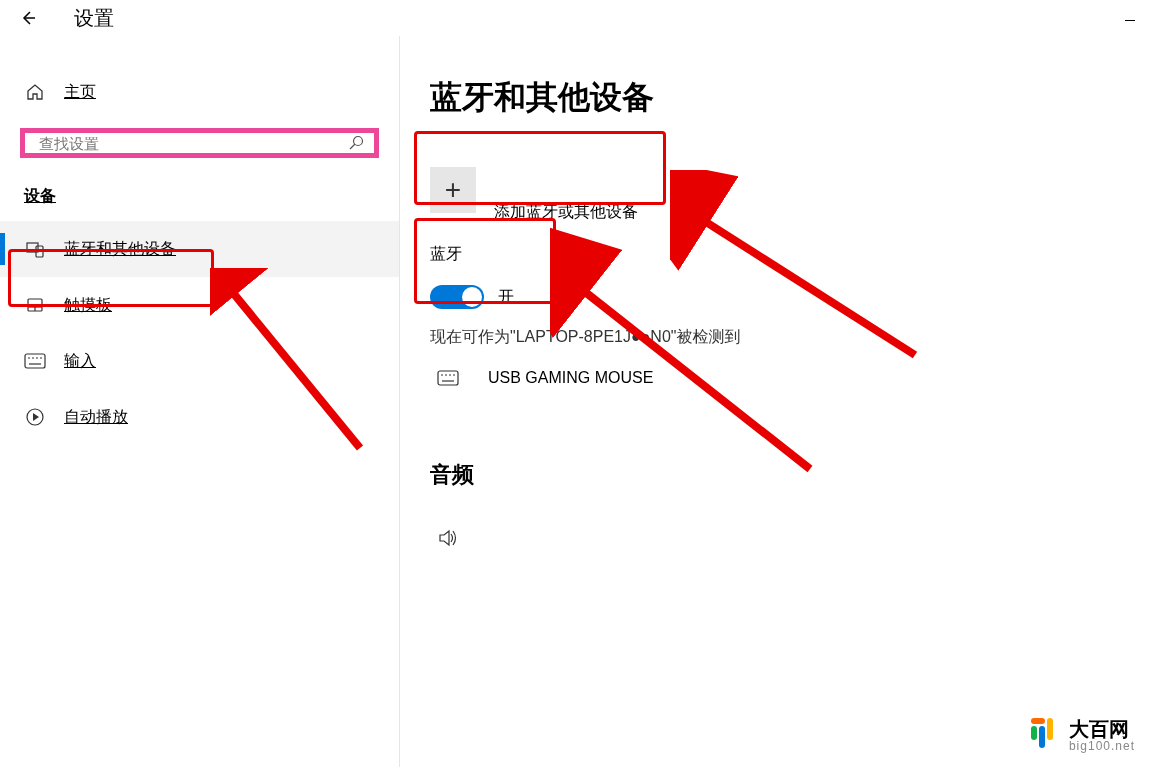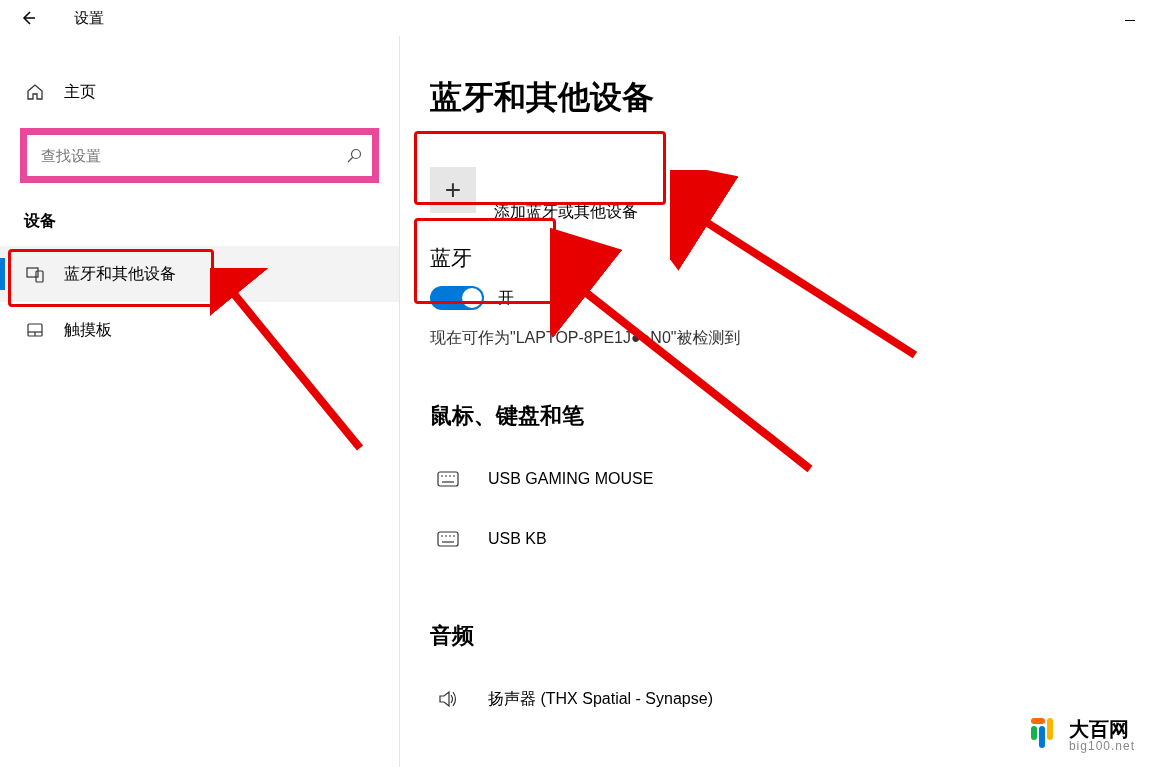--- a/index.html
+++ b/index.html
@@ -1,42 +1,42 @@
 <!DOCTYPE html>
 <html><head>
 <meta charset="utf-8">
 <style>
   * { box-sizing: border-box; margin: 0; padding: 0; font-family: "Microsoft YaHei", "Segoe UI", sans-serif; }
   body { width: 1151px; height: 767px; background: #fff; overflow: hidden; position: relative; }
   .titlebar { height: 36px; display: flex; align-items: center; padding-left: 10px; }
   .back-btn { width: 36px; height: 36px; display:flex; align-items:center; justify-content:center; cursor:pointer; }
-  .title-label { margin-left: 28px; font-size: 15px; }
+  .title-label { margin-left: 28px; font-size: 20px; }
   .minimize-btn { position:absolute; right:6px; top:10px; width:30px; height:20px; display:flex; align-items:center; justify-content:center; cursor:pointer; }
   .minimize-btn .dash { width:10px; height:1px; background:#000; }
   .layout { display:flex; height:calc(100% - 36px); }
-  .sidebar { width:400px; background:#fff; border-right:1px solid #e5e5e5; padding-top:32px; }
+  .sidebar { width:400px; background:#fff; border-right:1px solid #e5e5e5; padding-top:32px;text-decoration:underline; }
   .home-row { display:flex; align-items:center; height:48px; padding-left:24px; font-size:16px; cursor:pointer; }
   .home-row .icon { width:22px; height:22px; margin-right:18px; display:flex; align-items:center; justify-content:center; }
   .search-wrap { padding:12px 20px 0 20px; margin-bottom:20px; }
-  .search-box { width:100%; height:55px; border:7px solid #ec4899; position:relative; }
+  .search-box { width:100%; height:30px; border:5px solid #ec4899; position:relative; }
   .search-input { width:100%; height:100%; border:none; outline:none; background:transparent; padding:0 40px 0 14px; font-size:15px; color:#555; }
   .search-input::placeholder { color:#777; }
   .search-icon { position:absolute; right:10px; top:50%; transform:translateY(-50%); }
   .section-label { padding:8px 24px 14px 24px; font-size:16px; font-weight:600; }
   .nav-item { display:flex; align-items:center; height:56px; padding-left:24px; font-size:16px; cursor:pointer; position:relative; background:#fff; }
   .nav-item .icon { width:22px; height:22px; margin-right:18px; display:flex; align-items:center; justify-content:center; }
   .nav-item.active { background:#f3f3f3; }
   .nav-item.active::before { content:""; position:absolute; left:0; top:12px; bottom:12px; width:5px; background:#0078d7; }
   .content { flex:1; padding:40px 30px; position:relative; overflow:hidden; }
   .page-title { font-size:32px; font-weight:600; margin-bottom:34px; }
   .add-device-btn { display:flex; align-items:center; width:250px; height:72px; cursor:pointer; }
   .add-tile { width:46px; height:46px; background:#e6e6e6; display:flex; align-items:center; justify-content:center; margin-right:18px; }
   .add-plus { font-size:28px; color:#333; line-height:1; }
   .add-label { font-size:16px;margin-top:45px; }
-  .bt-subhead { margin-top:18px; font-size:21px; margin-bottom:14px; }
+  .bt-subhead { margin-top:18px; font-size:16px; margin-bottom:20px; }
   .toggle-row { display:flex; align-items:center; margin-bottom:18px; }
   .toggle { width:54px; height:24px; background:#0078d7; border-radius:12px; position:relative; cursor:pointer; margin-right:14px; }
   .toggle .knob { position:absolute; right:2px; top:2px; width:20px; height:20px; background:#fff; border-radius:50%; }
   .toggle-label { font-size:16px; }
   .status-text { font-size:16px; color:#333; }
   .cat-head { font-size:22px; font-weight:600; margin-top:52px; margin-bottom:18px; }
   .device-row { display:flex; align-items:center; height:60px; font-size:16px; }
   .device-row .d-icon { width:28px; height:28px; margin:0 26px 0 4px; display:flex; align-items:center; justify-content:center; }
   .watermark { position:absolute; right:16px; bottom:14px; display:flex; align-items:flex-start; }
   .wm-logo { width:30px; height:30px; margin-right:8px; position:relative; }
@@ -109,20 +109,42 @@
         <div class="nav-item">
           <span class="icon">
             <svg width="20" height="20" viewBox="0 0 20 20">
               <rect x="3" y="4" width="14" height="12" rx="1" stroke="#333" stroke-width="1.2" fill="none"></rect>
               <line x1="3" y1="12" x2="17" y2="12" stroke="#333" stroke-width="1.2" fill="none"></line>
               <line x1="10" y1="12" x2="10" y2="16" stroke="#333" stroke-width="1.2" fill="none"></line>
             </svg>
           </span>
           <span>触摸板</span>
         </div>
+        <div class="nav-item">
+          <span class="icon">
+            <svg width="22" height="16" viewBox="0 0 22 16">
+              <rect x="1" y="1" width="20" height="14" rx="2" stroke="#333" stroke-width="1.2" fill="none"></rect>
+              <line x1="4" y1="5" x2="6" y2="5" stroke="#333" stroke-width="1.2" fill="none"></line>
+              <line x1="8" y1="5" x2="10" y2="5" stroke="#333" stroke-width="1.2" fill="none"></line>
+              <line x1="12" y1="5" x2="14" y2="5" stroke="#333" stroke-width="1.2" fill="none"></line>
+              <line x1="16" y1="5" x2="18" y2="5" stroke="#333" stroke-width="1.2" fill="none"></line>
+              <line x1="5" y1="11" x2="17" y2="11" stroke="#333" stroke-width="1.2" fill="none"></line>
+            </svg>
+          </span>
+          <span>输入</span>
+        </div>
+        <div class="nav-item">
+          <span class="icon">
+            <svg width="20" height="20" viewBox="0 0 20 20">
+              <circle cx="10" cy="10" r="8" stroke="#333" stroke-width="1.2" fill="none"></circle>
+              <polygon points="8,6 14,10 8,14" fill="#333"></polygon>
+            </svg>
+          </span>
+          <span>自动播放</span>
+        </div>
       </div>
   </div>
 
   <div class="content">
     <div class="page-title">蓝牙和其他设备</div>
 
     <div class="add-device-btn">
       <div class="add-tile">
         <span class="add-plus">+</span>
       </div>
@@ -132,57 +154,42 @@
     <div class="bt-subhead">蓝牙</div>
     <div class="toggle-row">
       <div class="toggle">
           <div class="knob"></div>
         </div>
       <span class="toggle-label">开</span>
     </div>
     <div class="status-text">现在可作为"LAPTOP-8PE1J●●N0"被检测到</div>
 
     <div id="cats">
-        <div class="cat-head">鼠标、键盘和笔</div>
         <div class="device-row">
           <span class="d-icon">
             <svg width="22" height="16" viewBox="0 0 22 16">
               <rect x="1" y="1" width="20" height="14" rx="2" stroke="#333" stroke-width="1.2" fill="none"></rect>
               <line x1="4" y1="5" x2="6" y2="5" stroke="#333" stroke-width="1.2" fill="none"></line>
               <line x1="8" y1="5" x2="10" y2="5" stroke="#333" stroke-width="1.2" fill="none"></line>
               <line x1="12" y1="5" x2="14" y2="5" stroke="#333" stroke-width="1.2" fill="none"></line>
               <line x1="16" y1="5" x2="18" y2="5" stroke="#333" stroke-width="1.2" fill="none"></line>
               <line x1="5" y1="11" x2="17" y2="11" stroke="#333" stroke-width="1.2" fill="none"></line>
             </svg>
           </span>
           <span>USB GAMING MOUSE</span>
         </div>
-        <div class="device-row">
-          <span class="d-icon">
-            <svg width="22" height="16" viewBox="0 0 22 16">
-              <rect x="1" y="1" width="20" height="14" rx="2" stroke="#333" stroke-width="1.2" fill="none"></rect>
-              <line x1="4" y1="5" x2="6" y2="5" stroke="#333" stroke-width="1.2" fill="none"></line>
-              <line x1="8" y1="5" x2="10" y2="5" stroke="#333" stroke-width="1.2" fill="none"></line>
-              <line x1="12" y1="5" x2="14" y2="5" stroke="#333" stroke-width="1.2" fill="none"></line>
-              <line x1="16" y1="5" x2="18" y2="5" stroke="#333" stroke-width="1.2" fill="none"></line>
-              <line x1="5" y1="11" x2="17" y2="11" stroke="#333" stroke-width="1.2" fill="none"></line>
-            </svg>
-          </span>
-          <span>USB KB</span>
-        </div>
         <div class="cat-head">音频</div>
         <div class="device-row">
           <span class="d-icon">
             <svg width="22" height="22" viewBox="0 0 22 22">
               <path d="M3 8 H7 L12 4 V18 L7 14 H3 Z" stroke="#333" stroke-width="1.2" fill="none"></path>
               <path d="M14 7 Q17 11 14 15" stroke="#333" stroke-width="1.2" fill="none"></path>
               <path d="M16 4 Q21 11 16 18" stroke="#333" stroke-width="1.2" fill="none"></path>
             </svg>
           </span>
-          <span>扬声器 (THX Spatial - Synapse)</span>
         </div>
       </div>
   </div>
 </div>
 
 <div class="red-box rb-nav"></div>
 <div class="red-box rb-add"></div>
 <div class="red-box rb-bt"></div>
 
 <svg class="arrow" style="left:210px; top:268px;" width="160" height="190">

